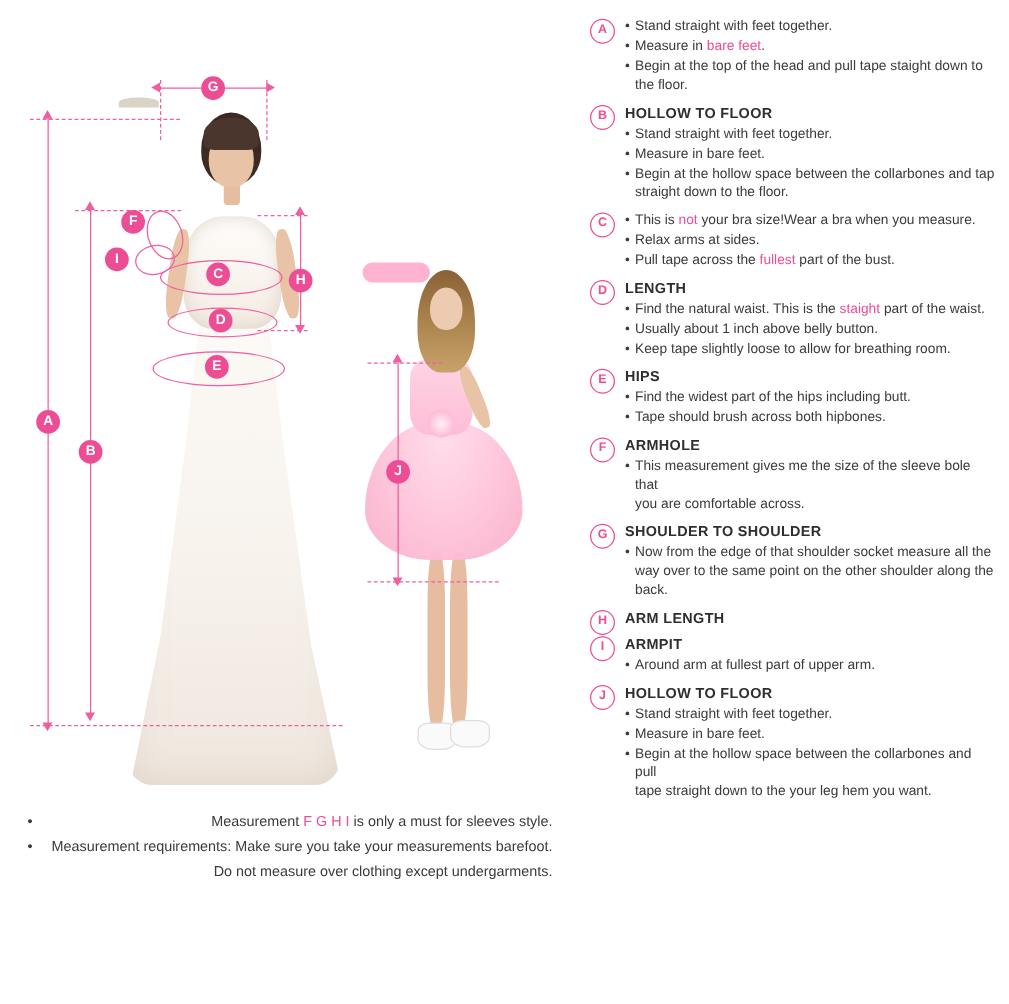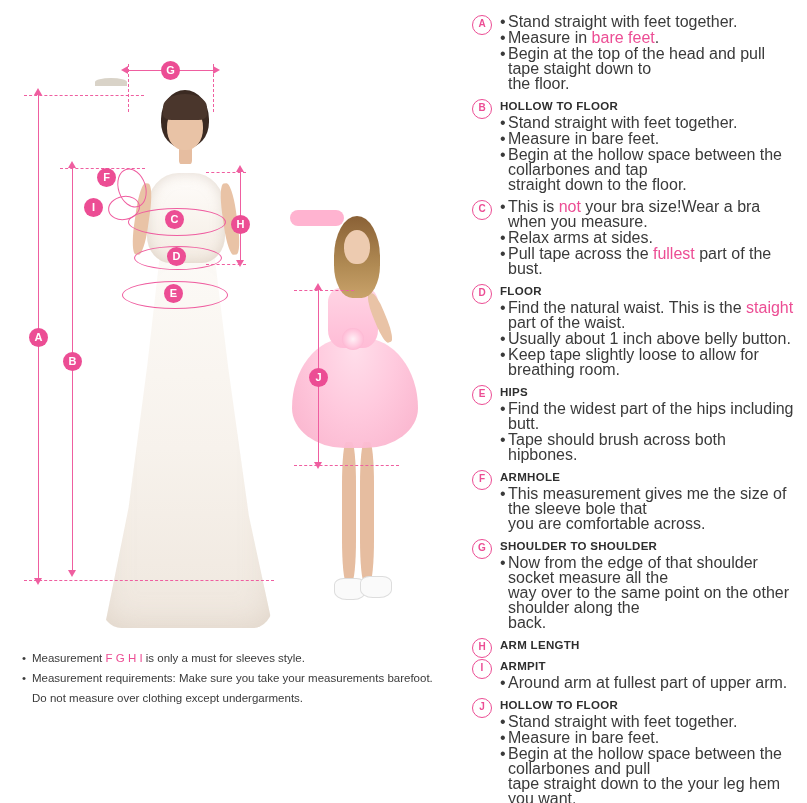--- a/index.html
+++ b/index.html
@@ -313,20 +313,21 @@
 
   
   #footer-notes {
     position: absolute;
     left: 22px;
     top: 648px;
     width: 420px;
     font-size: 11.5px;
     line-height: 20px;
     color: #3a3a3a;
+    text-align: right;
   }
   #footer-notes .note {
     padding-left: 10px;
     position: relative;
   }
   #footer-notes .note::before {
     content: "\2022";
     position: absolute;
     left: 0;
     top: 0;
@@ -366,21 +367,21 @@
   }
   .instr-title {
     font-size: 11.5px;
     font-weight: bold;
     color: #2e2e2e;
     letter-spacing: 0.3px;
     margin-bottom: 3px;
     padding-top: 2px;
   }
   .instr-item {
-    font-size: 16px;
+    font-size: 11px;
     line-height: 15px;
     color: #3a3a3a;
     padding-left: 8px;
     position: relative;
     margin-bottom: 1px;
   }
   .instr-item::before {
     content: "\2022";
     position: absolute;
     left: 0;
@@ -503,21 +504,21 @@
 
     <div class="instr-block">
       <div class="instr-badge">C</div>
       <div class="instr-item"><span>This is </span><span class="pk">not</span><span> your bra size!Wear a bra when you measure.</span></div>
       <div class="instr-item"><span>Relax arms at sides.</span></div>
       <div class="instr-item"><span>Pull tape across the </span><span class="pk">fullest</span><span> part of the bust.</span></div>
     </div>
 
     <div class="instr-block">
       <div class="instr-badge">D</div>
-      <div class="instr-title">FLOOR</div>
+      <div class="instr-title">LENGTH</div>
       <div class="instr-item"><span>Find the natural waist. This is the </span><span class="pk">staight</span><span> part of the waist.</span></div>
       <div class="instr-item"><span>Usually about 1 inch above belly button.</span></div>
       <div class="instr-item"><span>Keep tape slightly loose to allow for breathing room.</span></div>
     </div>
 
     <div class="instr-block">
       <div class="instr-badge">E</div>
       <div class="instr-title">HIPS</div>
       <div class="instr-item"><span>Find the widest part of the hips including butt.</span></div>
       <div class="instr-item"><span>Tape should brush across both hipbones.</span></div>

